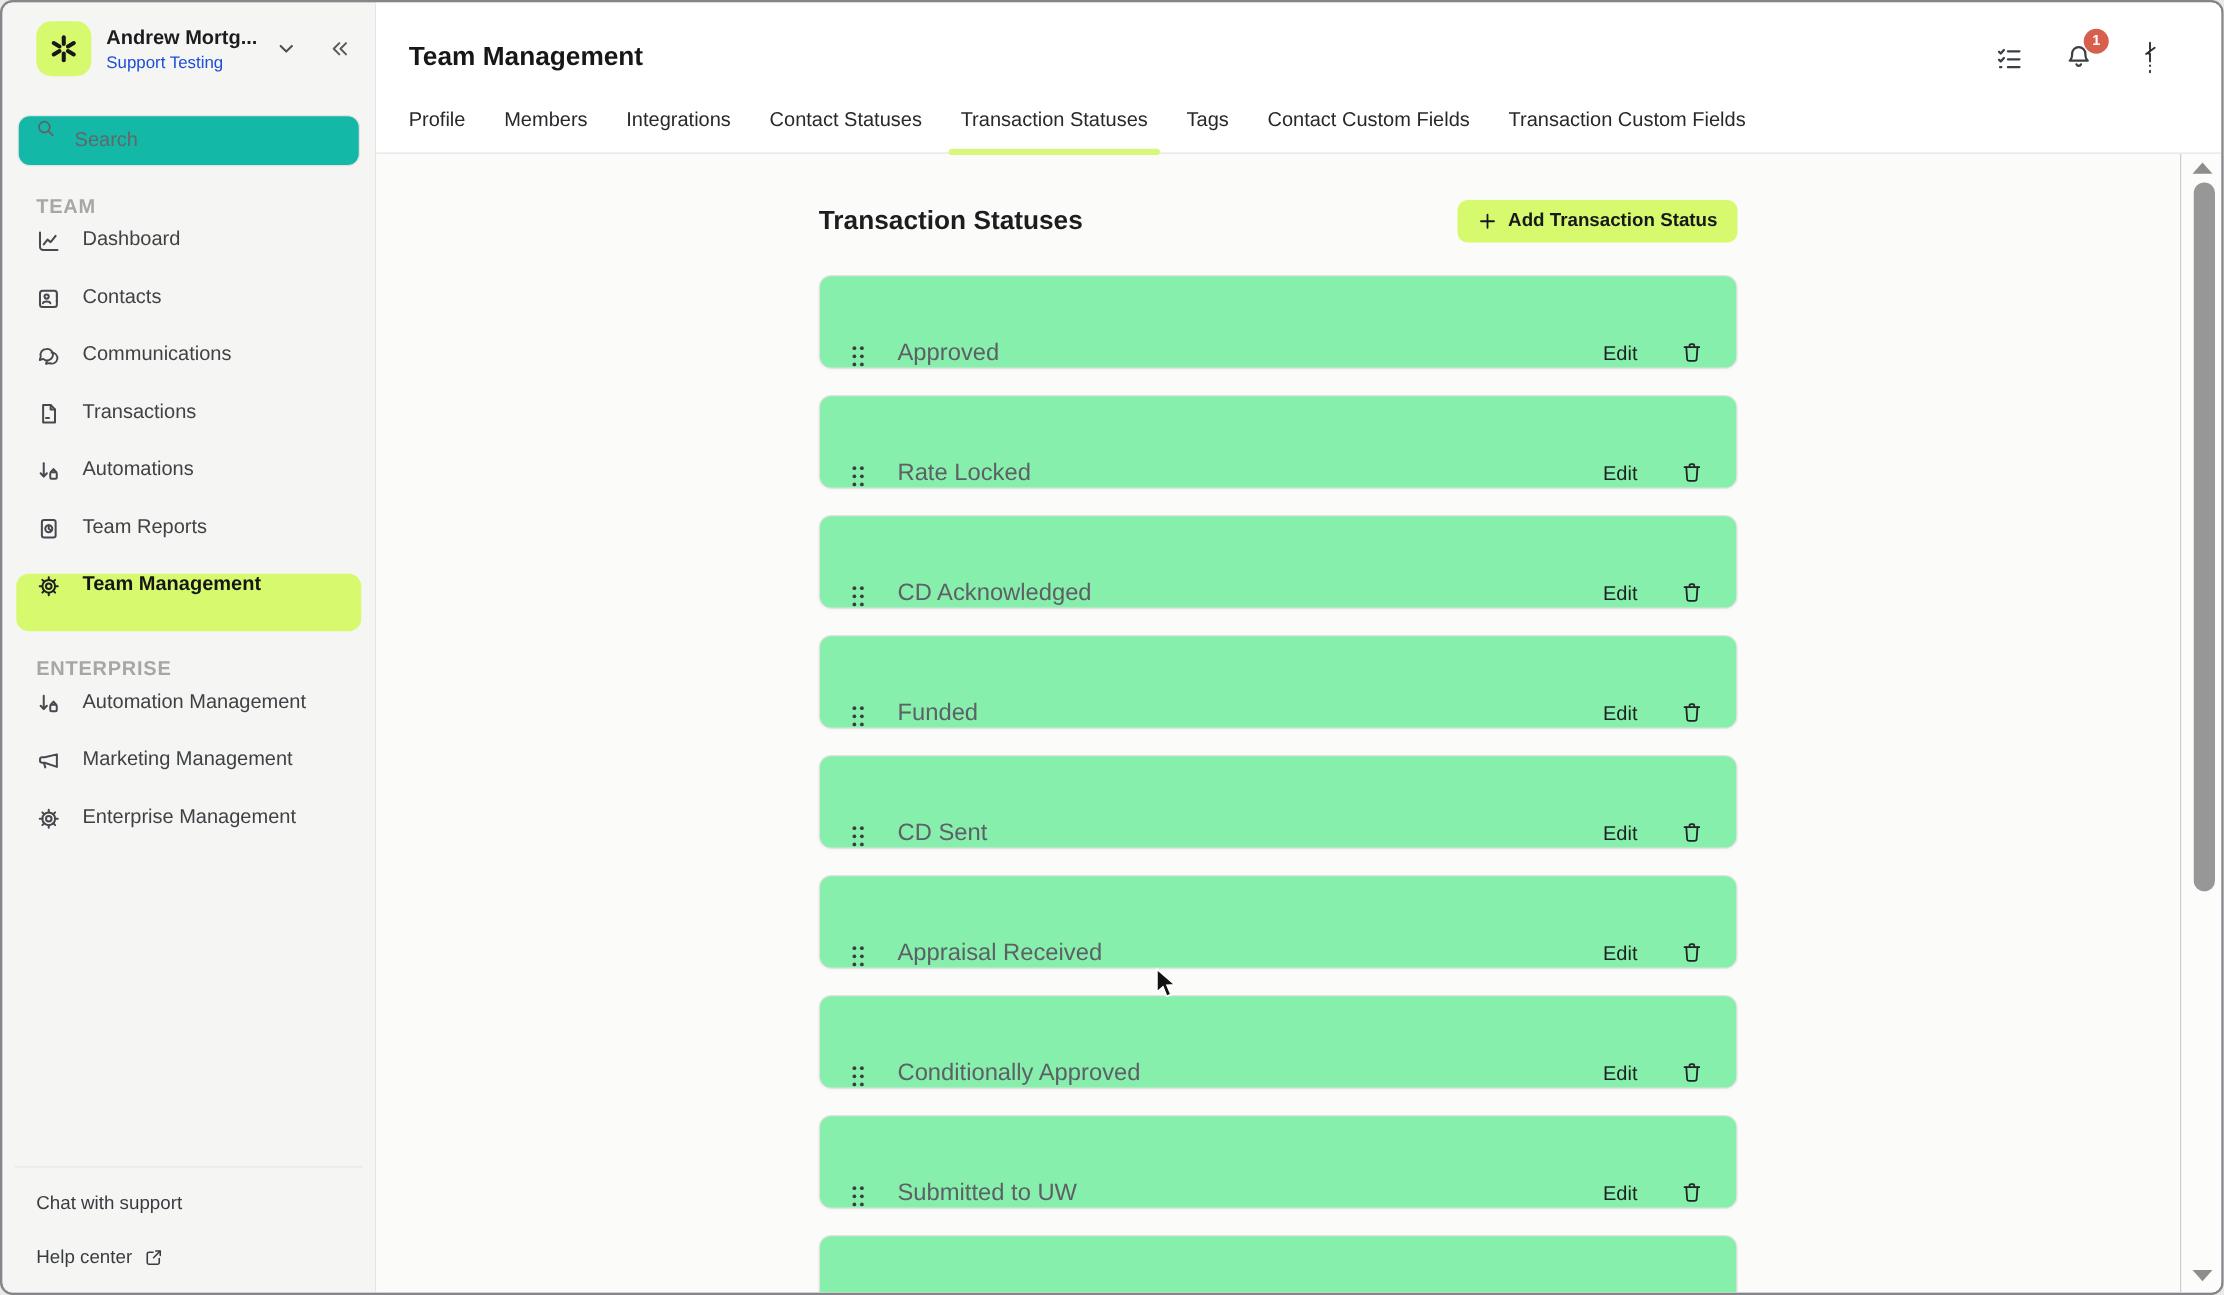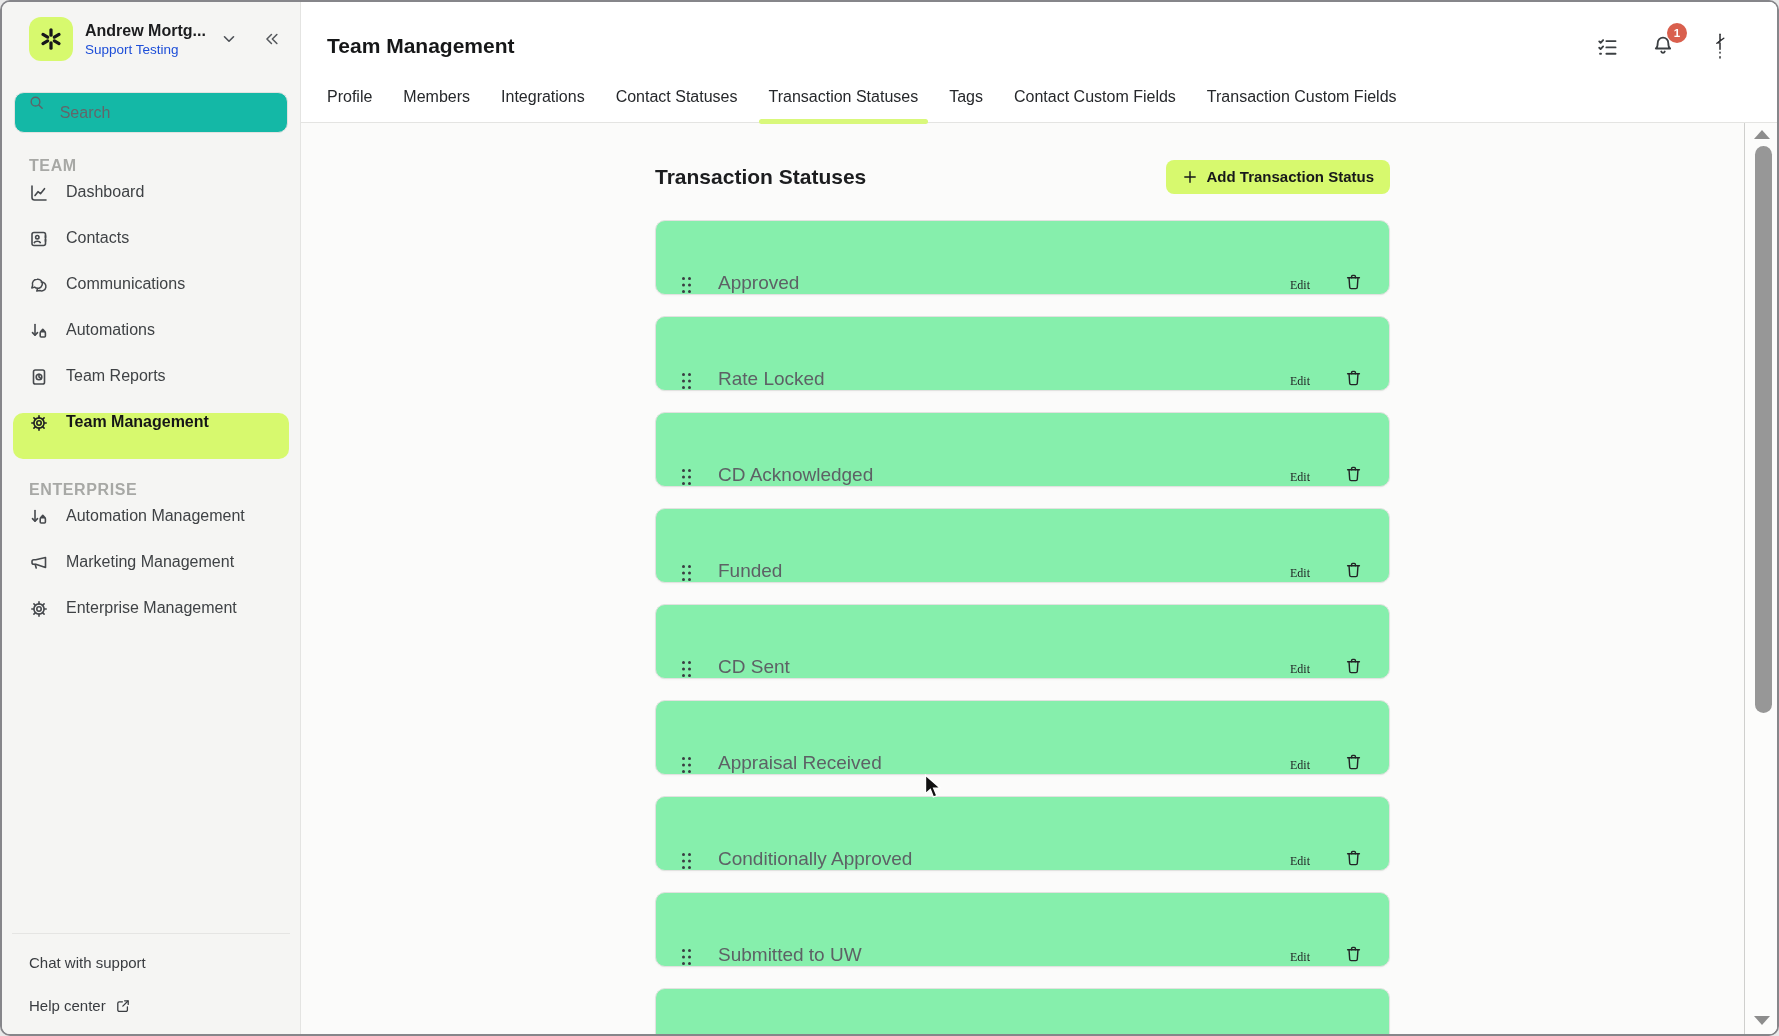--- a/index.html
+++ b/index.html
@@ -49,22 +49,22 @@
   .content-inner{width:735px;margin:0 auto;}
   .heading-row{display:flex;align-items:center;justify-content:space-between;margin:24px 0 14px;}
   .content-heading{font-size:21px;font-weight:700;color:#1c1d1f;}
   .add-btn{height:34px;background:#d7f96e;border:none;border-radius:8px;padding:0 16px;display:flex;
            align-items:center;gap:8px;font-size:15px;font-weight:700;color:#17181a;cursor:pointer;
            font-family:"Liberation Sans",sans-serif;}
   .status-card{height:75px;background:#86efac;border:1px solid #e2e2e0;border-radius:10px;margin-bottom:21px;
                display:flex;align-items:flex-end;padding:0 24px 0 25px;box-shadow:0 1px 2px rgba(0,0,0,.03);}
   .drag-handle{margin-right:26px;cursor:grab;display:grid;place-items:center;flex:none;}
   .status-name{flex:1;font-size:19px;color:#5d6165;}
-  .edit-btn{background:none;border:none;font-size:12px;color:#1f2123;cursor:pointer;margin-right:26px;
-            font-family:Liberation Serif, serif;}
+  .edit-btn{background:none;border:none;font-size:16px;color:#1f2123;cursor:pointer;margin-right:26px;
+            font-family:Liberation Sans, sans-serif;}
   .trash-btn{background:none;border:none;cursor:pointer;color:#222426;padding:2px;display:grid;place-items:center;}
   
   .scrollbar{position:absolute;top:0;right:0;bottom:0;width:33px;background:#fcfcfb;border-left:1px solid #cfcfcd;}
   .sb-up{position:absolute;top:7px;left:9px;width:0;height:0;border-left:8px solid transparent;
          border-right:8px solid transparent;border-bottom:9px solid #8d8d8d;cursor:pointer;}
   .sb-thumb{position:absolute;top:23px;left:10px;width:17px;height:567px;background:#979797;border-radius:9px;cursor:pointer;}
   .sb-down{position:absolute;bottom:9px;left:9px;width:0;height:0;border-left:8px solid transparent;
            border-right:8px solid transparent;border-top:9px solid #8d8d8d;cursor:pointer;}
   .mouse-cursor{position:absolute;left:920px;top:772px;pointer-events:none;z-index:50;}
   svg{display:block;}
@@ -145,20 +145,30 @@
       <div class="nav-item">
         <svg class="nico" viewBox="0 0 20 20">
           <g fill="none" stroke="currentColor" stroke-width="1.5" stroke-linecap="round" stroke-linejoin="round">
             <path d="M8 4.2a4.6 4.6 0 0 0-4.4 6L2.8 13l2.8-.9A4.6 4.6 0 1 0 8 4.2z"></path>
             <path d="M12.3 7.1a4.4 4.4 0 1 1-1.6 8.4L7.8 16l.8-2.5"></path>
           </g>
         </svg>
         <span>Communications</span>
       </div>
 
+      <div class="nav-item">
+        <svg class="nico" viewBox="0 0 20 20">
+          <g fill="none" stroke="currentColor" stroke-width="1.6" stroke-linecap="round" stroke-linejoin="round">
+            <path d="M5.5 3h6l3.5 3.5V17h-9.5z"></path>
+              <path d="M11.5 3v3.5H15"></path>
+              <path d="M7.8 13.4h2.4"></path>
+          </g>
+        </svg>
+        <span>Transactions</span>
+      </div>
 
       <div class="nav-item">
         <svg class="nico" viewBox="0 0 20 20">
           <g fill="none" stroke="currentColor" stroke-width="1.6" stroke-linecap="round" stroke-linejoin="round">
             <path d="M6 3.5V14"></path>
               <path d="M3.5 11.6L6 14.2l2.5-2.6"></path>
             <rect x="11.2" y="10.8" width="5.2" height="5.2" rx="1"></rect>
               <path d="M11.8 10.6l2-2.3 2 2.3"></path>
           </g>
         </svg>

